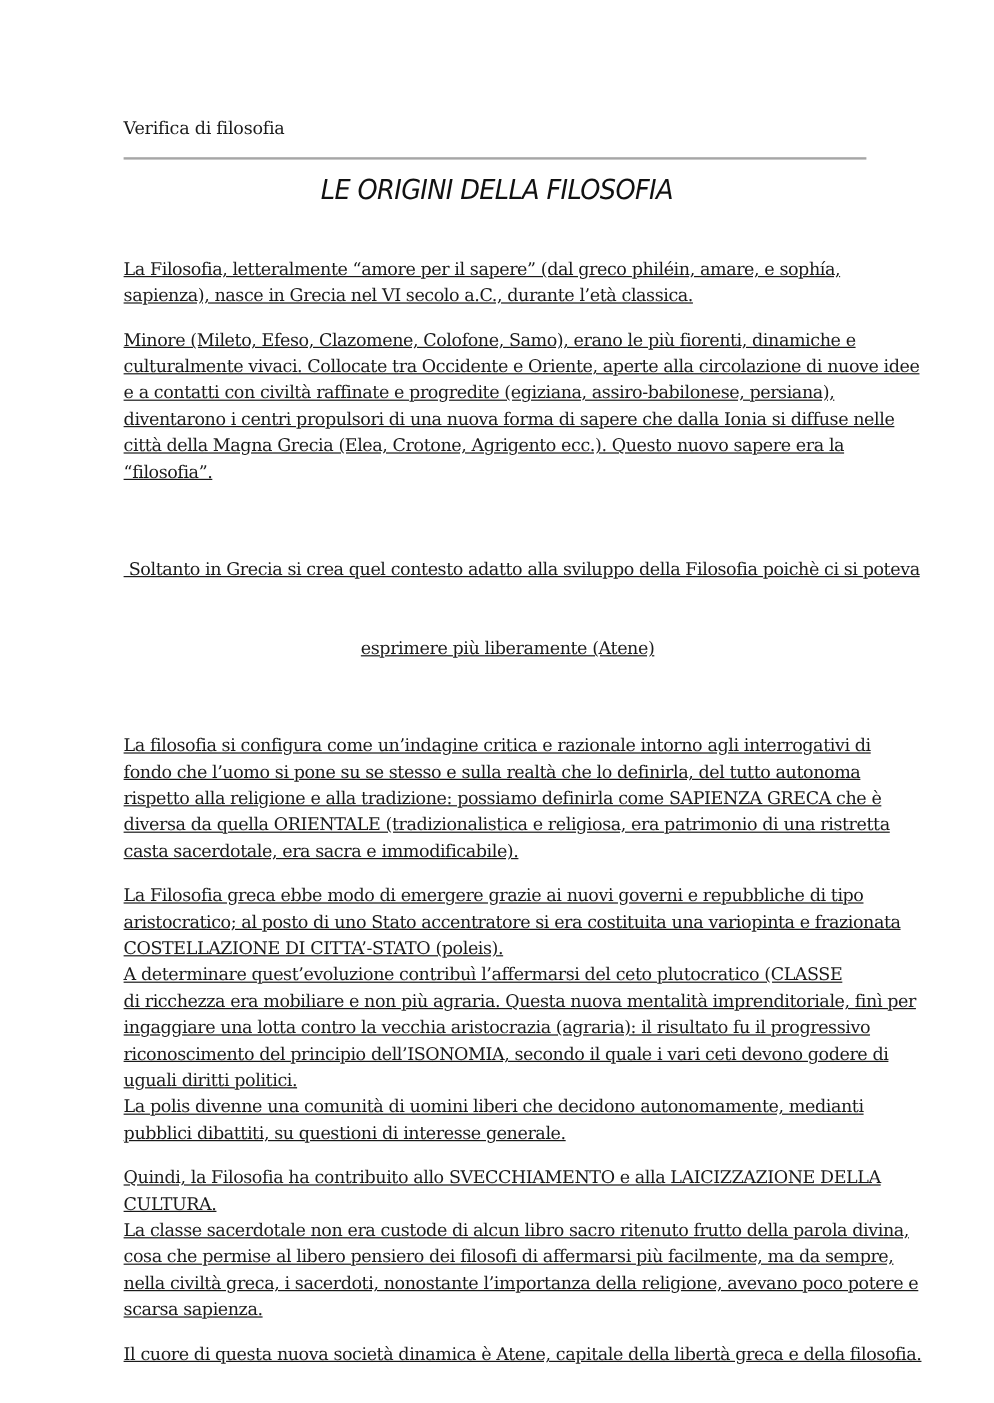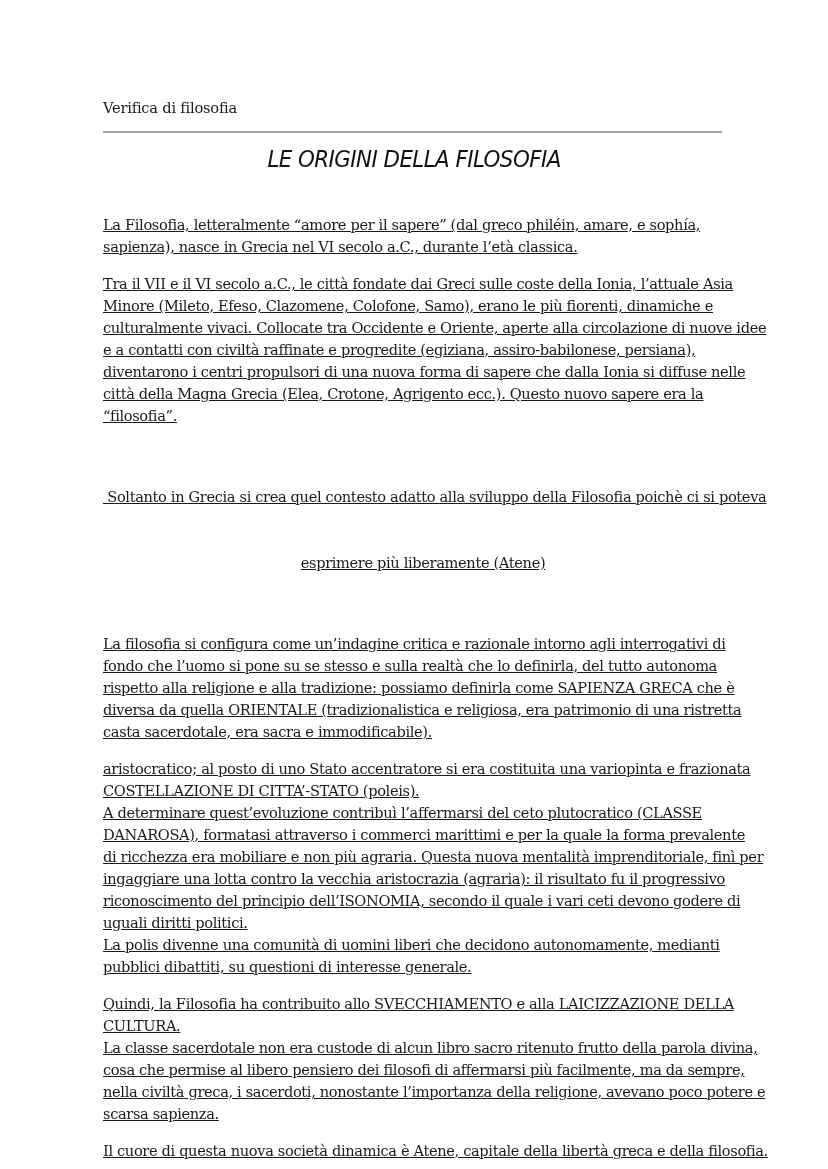--- a/index.html
+++ b/index.html
@@ -89,21 +89,20 @@
   <div class="title">LE ORIGINI DELLA FILOSOFIA</div>
 
   <div class="body-text">
 
     <p class="para">
       <span class="line">La Filosofia, letteralmente “amore per il sapere” (dal greco philéin, amare, e sophía,</span>
       <span class="line">sapienza), nasce in Grecia nel VI secolo a.C., durante l’età classica.</span>
     </p>
 
     <p class="para">
-      <span class="line">Tra il VII e il VI secolo a.C., le città fondate dai Greci sulle coste della Ionia, l’attuale Asia</span>
       <span class="line">Minore (Mileto, Efeso, Clazomene, Colofone, Samo), erano le più fiorenti, dinamiche e</span>
       <span class="line">culturalmente vivaci. Collocate tra Occidente e Oriente, aperte alla circolazione di nuove idee</span>
       <span class="line">e a contatti con civiltà raffinate e progredite (egiziana, assiro-babilonese, persiana),</span>
       <span class="line">diventarono i centri propulsori di una nuova forma di sapere che dalla Ionia si diffuse nelle</span>
       <span class="line">città della Magna Grecia (Elea, Crotone, Agrigento ecc.). Questo nuovo sapere era la</span>
       <span class="line">“filosofia”.</span>
     </p>
 
     <p class="para" style="white-space: pre; text-align: center;">
       <span class="line"> Soltanto in Grecia si crea quel contesto adatto alla sviluppo della Filosofia poichè ci si poteva</span>
@@ -112,24 +111,24 @@
 
     <p class="para">
       <span class="line">La filosofia si configura come un’indagine critica e razionale intorno agli interrogativi di</span>
       <span class="line">fondo che l’uomo si pone su se stesso e sulla realtà che lo definirla, del tutto autonoma</span>
       <span class="line">rispetto alla religione e alla tradizione: possiamo definirla come SAPIENZA GRECA che è</span>
       <span class="line">diversa da quella ORIENTALE (tradizionalistica e religiosa, era patrimonio di una ristretta</span>
       <span class="line">casta sacerdotale, era sacra e immodificabile).</span>
     </p>
 
     <p class="para">
+      <span class="line">La Filosofia greca ebbe modo di emergere grazie ai nuovi governi e repubbliche di tipo</span>
       <span class="line">aristocratico; al posto di uno Stato accentratore si era costituita una variopinta e frazionata</span>
       <span class="line">COSTELLAZIONE DI CITTA’-STATO (poleis).</span>
       <span class="line">A determinare quest’evoluzione contribuì l’affermarsi del ceto plutocratico (CLASSE</span>
-      <span class="line">DANAROSA), formatasi attraverso i commerci marittimi e per la quale la forma prevalente</span>
       <span class="line">di ricchezza era mobiliare e non più agraria. Questa nuova mentalità imprenditoriale, finì per</span>
       <span class="line">ingaggiare una lotta contro la vecchia aristocrazia (agraria): il risultato fu il progressivo</span>
       <span class="line">riconoscimento del principio dell’ISONOMIA, secondo il quale i vari ceti devono godere di</span>
       <span class="line">uguali diritti politici.</span>
       <span class="line">La polis divenne una comunità di uomini liberi che decidono autonomamente, medianti</span>
       <span class="line">pubblici dibattiti, su questioni di interesse generale.</span>
     </p>
 
     <p class="para">
       <span class="line">Quindi, la Filosofia ha contribuito allo SVECCHIAMENTO e alla LAICIZZAZIONE DELLA</span>

